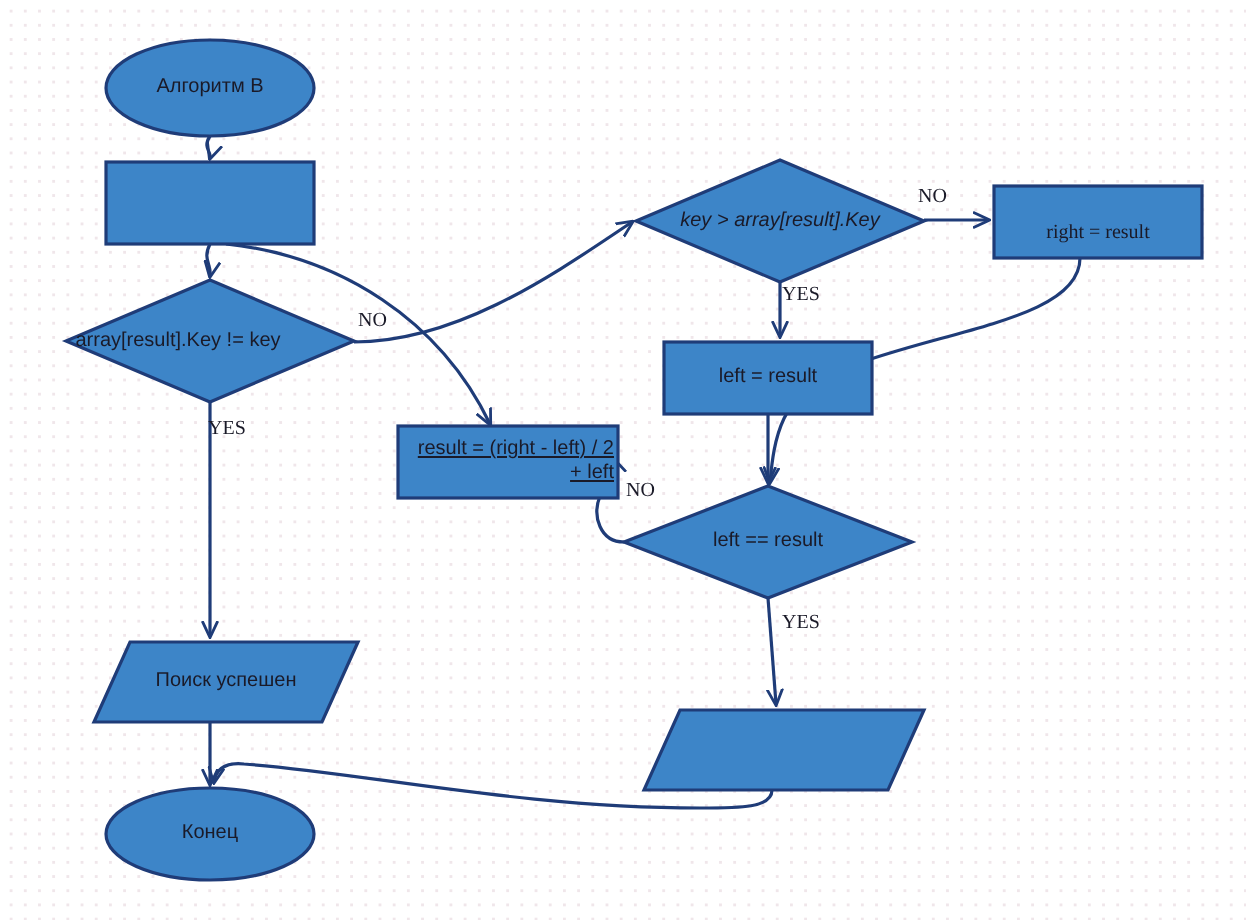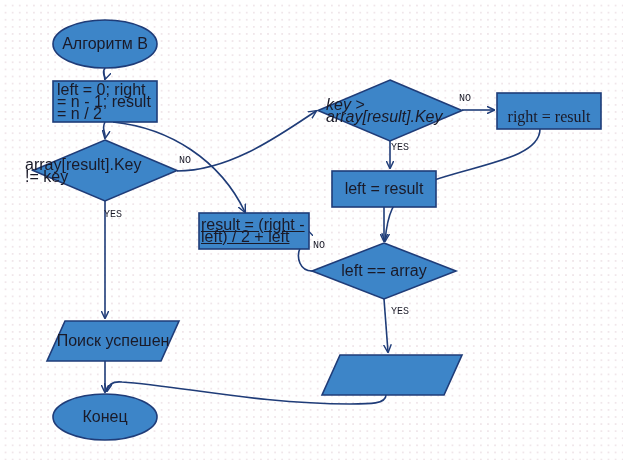--- a/index.html
+++ b/index.html
@@ -24,32 +24,32 @@
     left: 0;
     top: 0;
     width: 623px;
     height: 460px;
   }
   .node-label {
     position: absolute;
     display: flex;
     align-items: center;
     justify-content: center;
-    text-align: left;
+    text-align: right;
     color: #1a1a28;
     font-family: "Liberation Sans", sans-serif;
-    font-size: 16px;
+    font-size: 10px;
     line-height: 12px;
     pointer-events: none;
     white-space: pre-line;
   }
   .edge-label {
     position: absolute;
     color: #1a1a28;
-    font-family: Liberation Mono, monospace;
+    font-family: Liberation Serif, serif;
     font-size: 10px;
     line-height: 11px;
   }
 </style>
 </head>
 <body>
 
 <div id="canvas">
 
   <svg viewBox="0 0 623 460">
@@ -98,33 +98,32 @@
       <rect x="199" y="213" width="110" height="36"></rect>
       <polygon points="384,243 456,271 384,299 312,271"></polygon>
       <polygon points="65,321 179,321 161,361 47,361"></polygon>
       <polygon points="340,355 462,355 444,395 322,395"></polygon>
       <ellipse cx="105" cy="417" rx="52" ry="23"></ellipse>
     </g>
   </svg>
 
   <div class="node-label" style="left:53px; top:20px; width:104px; height:48px;">Алгоритм B</div>
 
-  <div class="node-label" style="left:57px; top:81px; width:96px; height:41px;">left = 0; right = n - 1; result = n / 2</div>
 
   <div class="node-label" style="left:25px; top:140px; width:128px; height:61px;">array[result].Key != key</div>
 
   <div class="node-label" style="left:326px; top:80px; width:128px; height:61px;font-style:italic;">key &gt; array[result].Key</div>
 
   <div class="node-label" style="left:497px; top:93px; width:104px; height:48px;font-family:Liberation Serif, serif;">right = result</div>
 
   <div class="node-label" style="left:332px; top:171px; width:104px; height:36px;">left = result</div>
 
   <div class="node-label" style="left:201px; top:213px; width:106px; height:36px;text-decoration:underline;">result = (right - left) / 2 + left</div>
 
-  <div class="node-label" style="left:320px; top:243px; width:128px; height:56px;">left == array</div>
+  <div class="node-label" style="left:320px; top:243px; width:128px; height:56px;">left == result</div>
 
   <div class="node-label" style="left:47px; top:321px; width:132px; height:40px;">Поиск успешен</div>
 
 
   <div class="node-label" style="left:53px; top:394px; width:104px; height:46px;">Конец</div>
 
   <div class="edge-label" style="left:179px; top:155px;">NO</div>
   <div class="edge-label" style="left:104px; top:209px;">YES</div>
   <div class="edge-label" style="left:459px; top:93px;">NO</div>
   <div class="edge-label" style="left:391px; top:142px;">YES</div>

